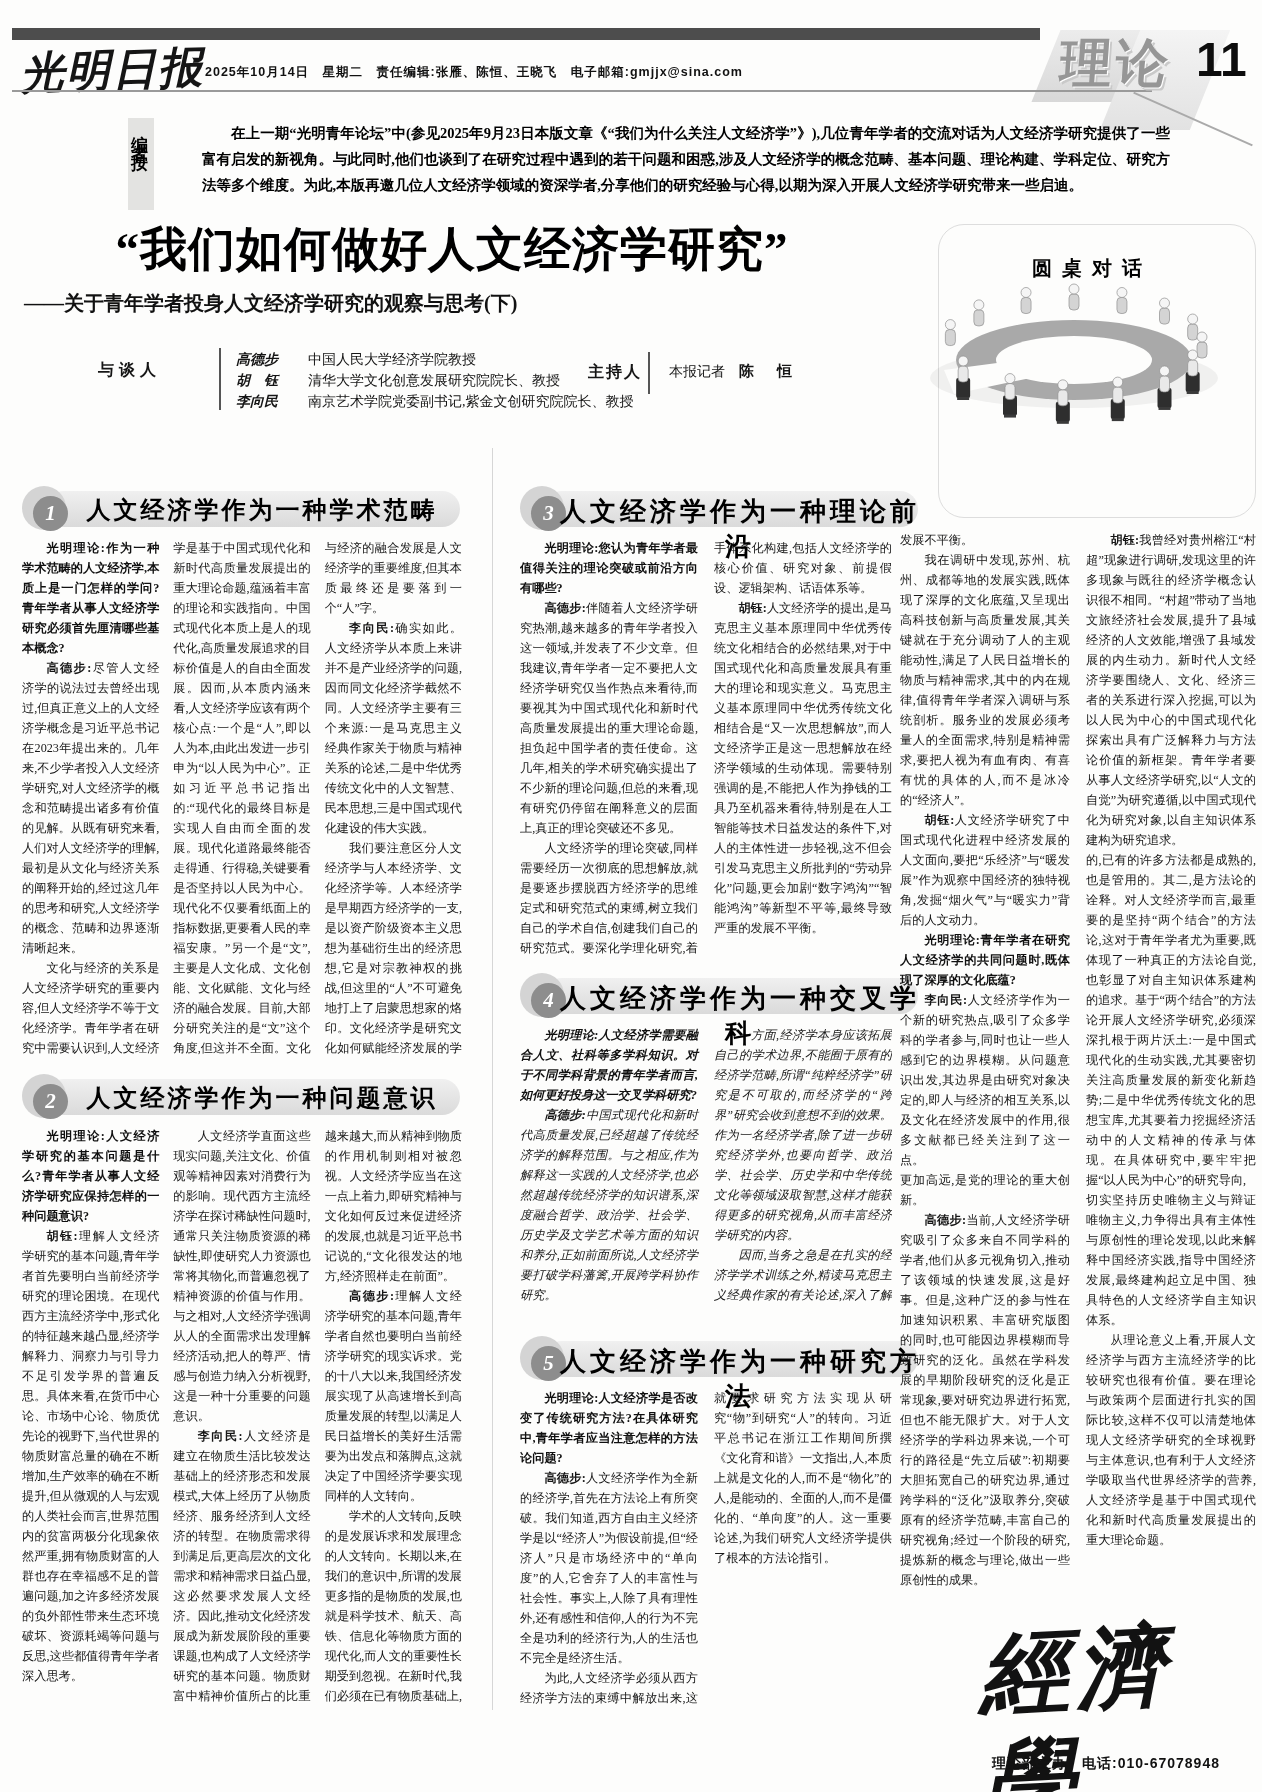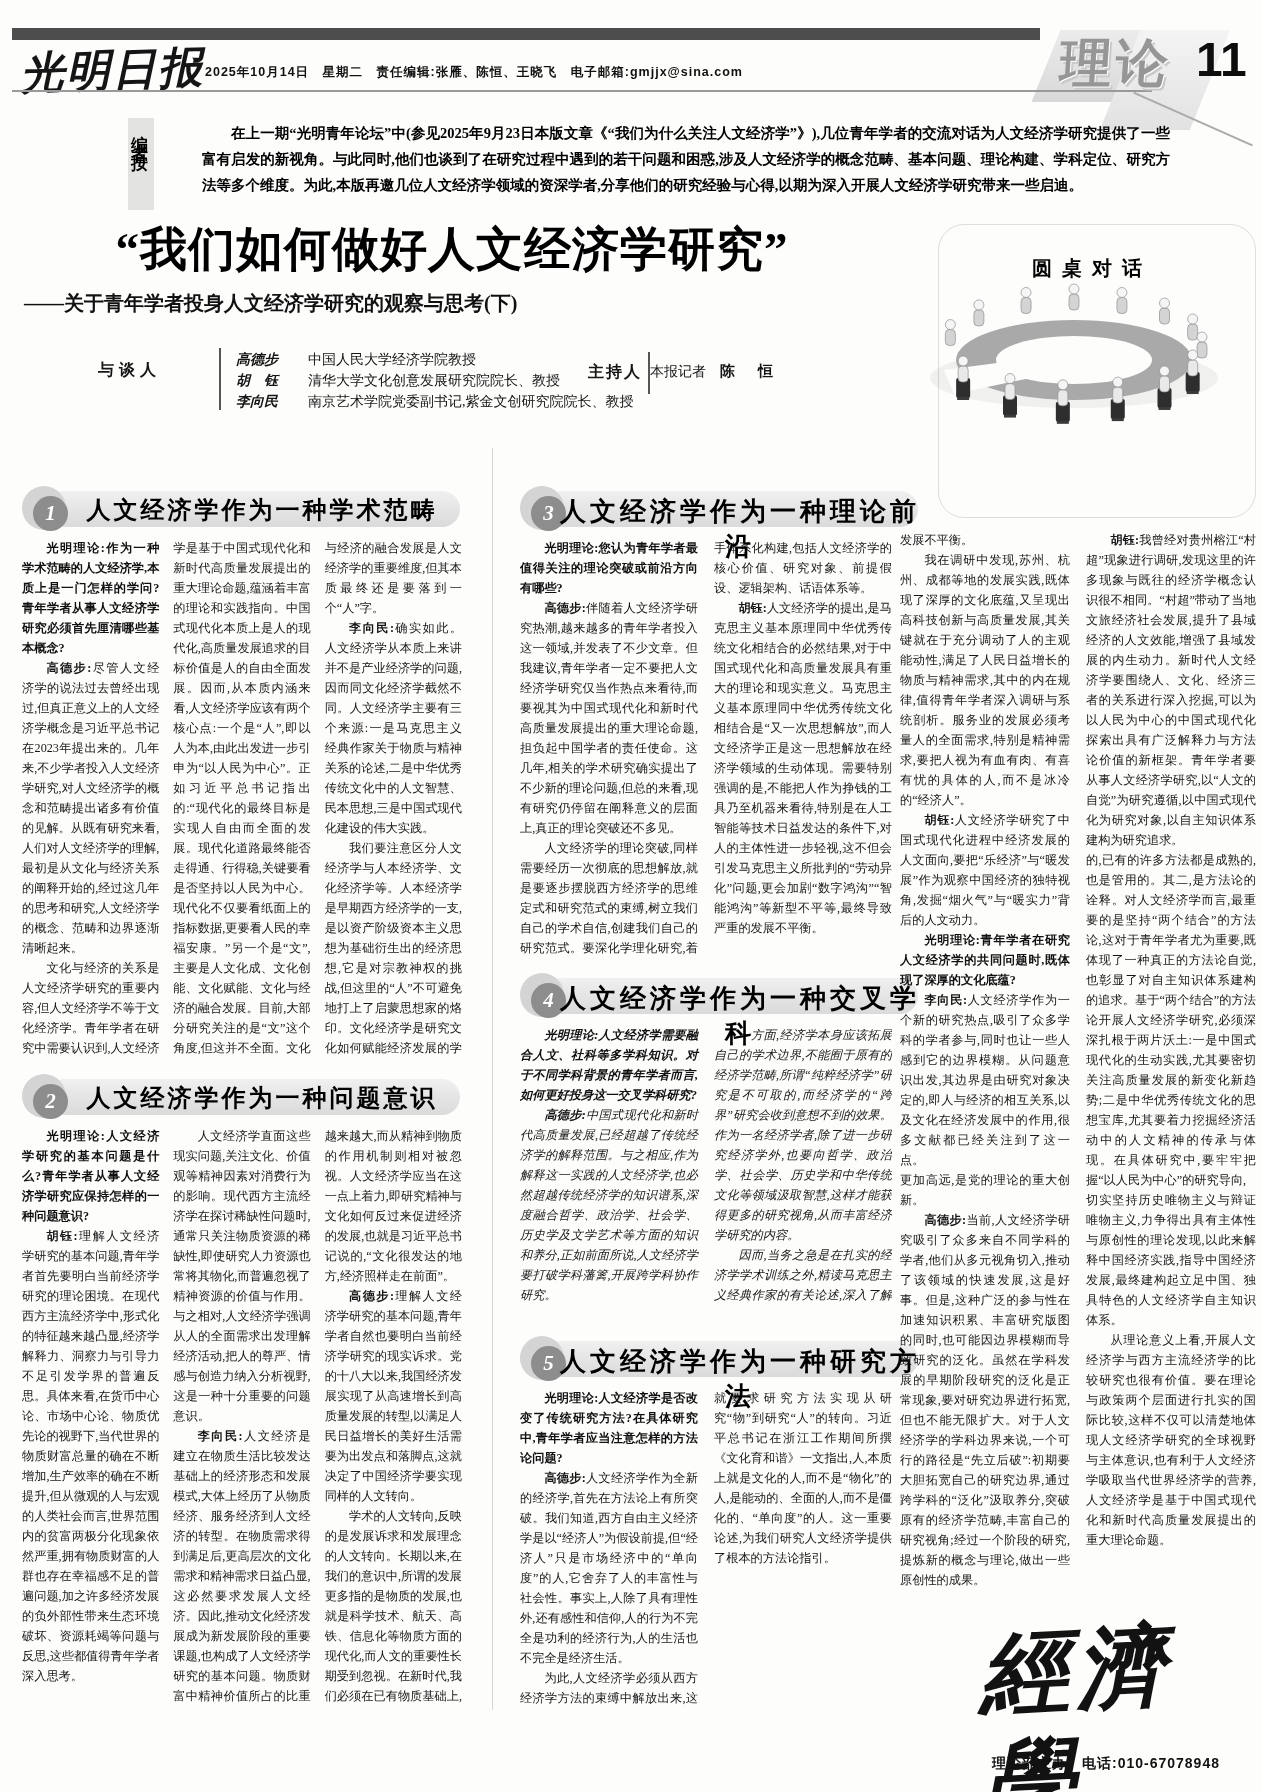--- a/index.html
+++ b/index.html
@@ -30,21 +30,21 @@
   .rt-tag{position:absolute;left:1032px;top:258px;font:bold 20px/1 "Liberation Serif",serif;letter-spacing:10px;color:#000;}
   .rt-illo{position:absolute;left:878px;top:268px;width:372px;height:168px;}
   
   .pt-label{position:absolute;left:98px;top:362px;font:bold 16px/1 "Liberation Serif",serif;letter-spacing:5px;}
   .pt-rule{position:absolute;left:219px;top:348px;width:2px;height:62px;background:#555;}
   .pt-list{position:absolute;left:236px;top:349px;width:420px;font:14px/21px "Liberation Serif",serif;}
   .pt-row{white-space:nowrap;}
   .pt-name{display:inline-block;width:58px;font-weight:bold;font-style:italic;}
   .host-label{position:absolute;left:588px;top:364px;font:bold 16px/1 "Liberation Serif",serif;letter-spacing:2px;}
   .host-rule{position:absolute;left:648px;top:352px;width:2px;height:42px;background:#555;}
-  .host-text{position:absolute;left:650px;top:364px;font:14px/1 "Liberation Serif",serif;}
+  .host-text{position:absolute;left:669px;top:364px;font:14px/1 "Liberation Serif",serif;}
   .host-text b{font-size:15px;letter-spacing:4px;}
   
   .vr1{position:absolute;left:492px;top:448px;width:1px;height:1262px;background:#d6d6d6;}
   .sec{position:absolute;}
   .sechead{position:relative;height:48px;}
   .band{position:absolute;left:24px;right:2px;top:5px;height:36px;border-radius:19px;
         background:linear-gradient(180deg,#f0f0f0,#dadada);}
   .numc1{position:absolute;left:0;top:0;width:44px;height:44px;border-radius:50%;background:#d4d4d4;}
   .numc2{position:absolute;left:11px;top:10px;width:35px;height:35px;border-radius:50%;background:#8d8d8d;
          color:#fff;font:italic bold 21px/35px "Liberation Serif",serif;text-align:center;}

